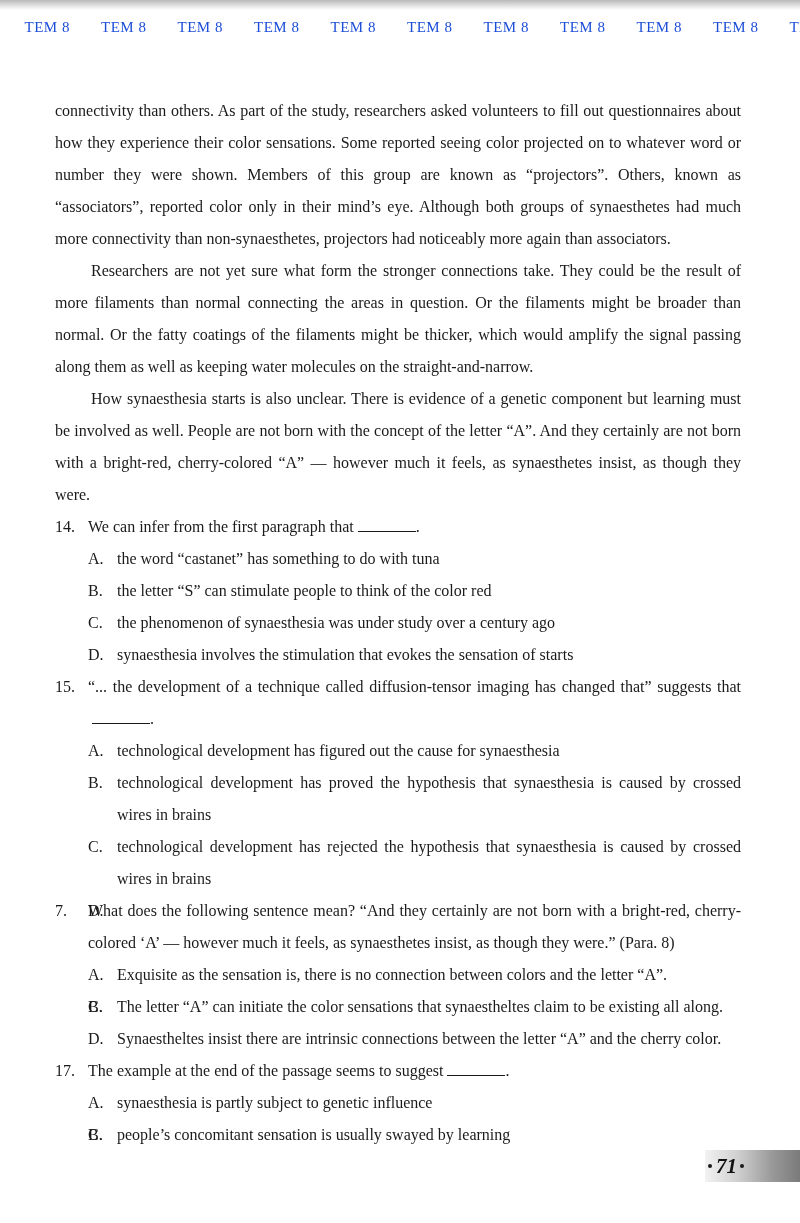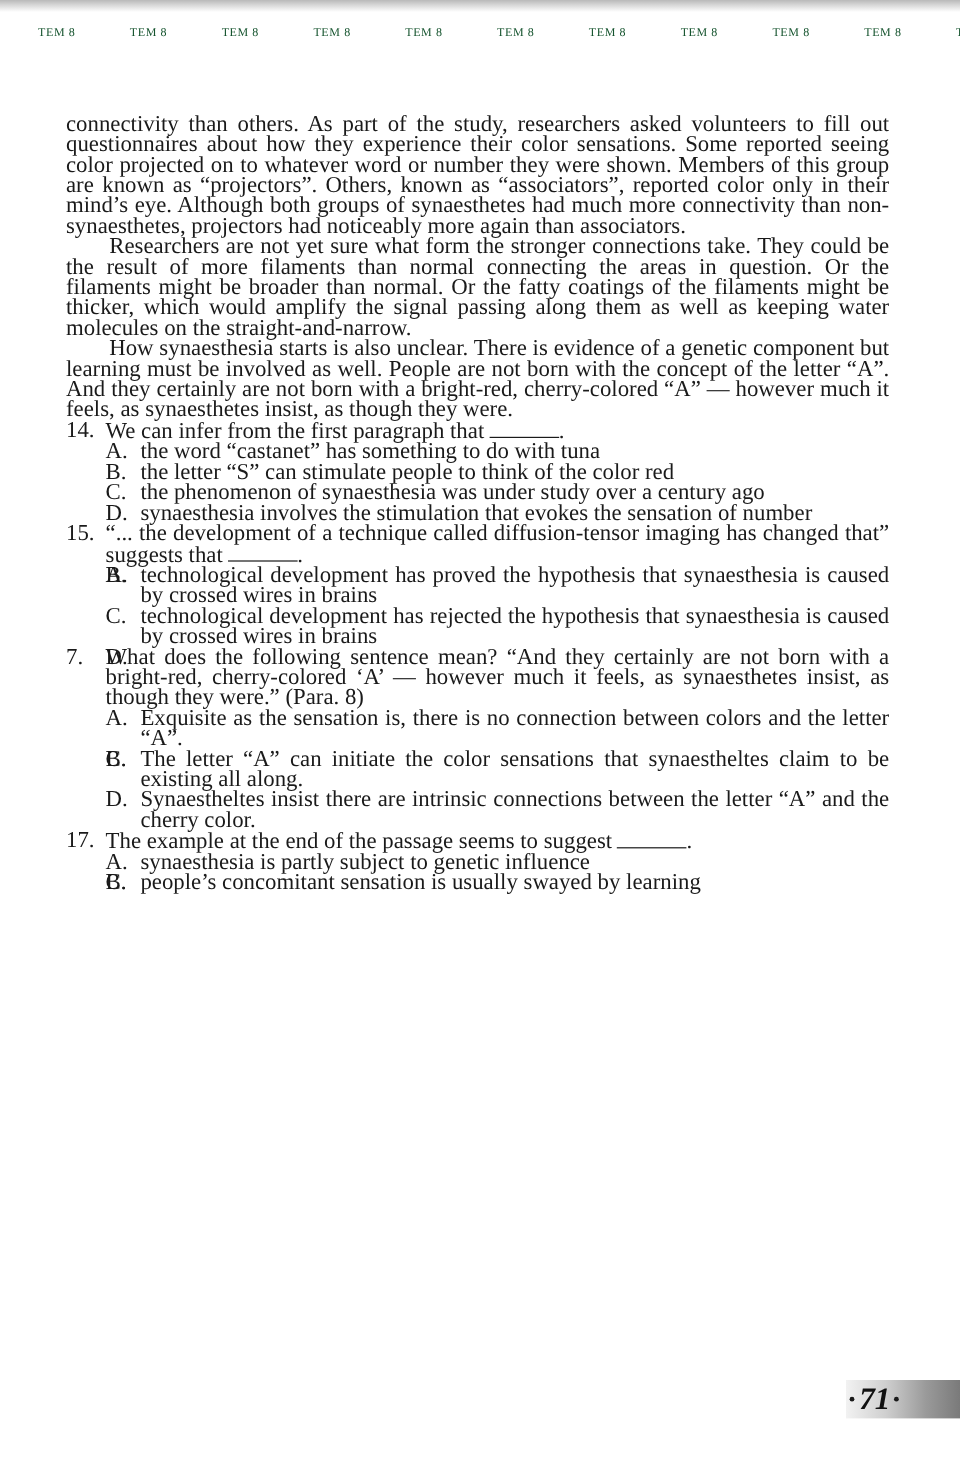--- a/index.html
+++ b/index.html
@@ -26,35 +26,35 @@
       left: 0; top: 14px;
       width: 800px; height: 26px;
       display: flex;
       align-items: center;
       white-space: nowrap;
       overflow: hidden;
     }
     .header-band .tem {
       display: inline-block;
       width: 76.5px;
-      font-size: 10px;
+      font-size: 15px;
       letter-spacing: 0.5px;
-      color: #14532d;
+      color: #1d4ed8;
       text-align: center;
       flex: 0 0 auto;
     }
     .header-band .tem:first-child { margin-left: 9px; }
 
     .content {
       position: absolute;
       left: 55px;
       top: 95px;
       width: 686px;
-      font-size: 19px;
-      line-height: 17px;
+      font-size: 16px;
+      line-height: 32px;
     }
     .para {
       margin: 0;
       text-align: justify;
       text-align-last: left;
     }
     .para.indent { text-indent: 36px; }
 
     .question {
       position: relative;
@@ -103,21 +103,21 @@
     .page-tab .dot {
       display: inline-block;
       width: 4px; height: 4px;
       background: #1a1a1a;
       border-radius: 50%;
       margin: 0 4px 0 3px;
     }
     .page-tab .pnum {
       font-weight: bold;
       font-style: italic;
-      font-size: 26px;
+      font-size: 21px;
       color: #111;
     }
   </style>
 </head>
 <body>
 
 <div class="top-strip"></div>
 
 <div class="header-band">
   <span class="tem">TEM 8</span>
@@ -140,27 +140,27 @@
     <p class="para indent">Researchers are not yet sure what form the stronger connections take. They could be the result of more filaments than normal connecting the areas in question. Or the filaments might be broader than normal. Or the fatty coatings of the filaments might be thicker, which would amplify the signal passing along them as well as keeping water molecules on the straight-and-narrow.</p>
     <p class="para indent">How synaesthesia starts is also unclear. There is evidence of a genetic component but learning must be involved as well. People are not born with the concept of the letter “A”. And they certainly are not born with a bright-red, cherry-colored “A” — however much it feels, as synaesthetes insist, as though they were.</p>
   </div>
 
   <div class="question">
     <span class="q-num">14.</span>
     <div class="q-stem"><span>We can infer from the first paragraph that</span><span class="blank"></span><span>.</span></div>
     <div class="option"><span class="opt-letter">A.</span><span>the word “castanet” has something to do with tuna</span></div>
     <div class="option"><span class="opt-letter">B.</span><span>the letter “S” can stimulate people to think of the color red</span></div>
     <div class="option"><span class="opt-letter">C.</span><span>the phenomenon of synaesthesia was under study over a century ago</span></div>
-    <div class="option"><span class="opt-letter">D.</span><span>synaesthesia involves the stimulation that evokes the sensation of number</span></div>
+    <div class="option"><span class="opt-letter">D.</span><span>synaesthesia involves the stimulation that evokes the sensation of starts</span></div>
   </div>
 
   <div class="question">
     <span class="q-num">15.</span>
     <div class="q-stem"><span>“... the development of a technique called diffusion-tensor imaging has changed that” suggests that</span><span class="blank"></span><span>.</span></div>
-    <div class="option"><span class="opt-letter">A.</span></div>
+    <div class="option"><span class="opt-letter">A.</span><span>technological development has figured out the cause for synaesthesia</span></div>
     <div class="option"><span class="opt-letter">B.</span><span>technological development has proved the hypothesis that synaesthesia is caused by crossed wires in brains</span></div>
     <div class="option"><span class="opt-letter">C.</span><span>technological development has rejected the hypothesis that synaesthesia is caused by crossed wires in brains</span></div>
     <div class="option"><span class="opt-letter">D.</span></div>
   </div>
 
   <div class="question">
     <span class="q-num">7.</span>
     <div class="q-stem">What does the following sentence mean? “And they certainly are not born with a bright-red, cherry-colored ‘A’ — however much it feels, as synaesthetes insist, as though they were.” (Para. 8)</div>
     <div class="option"><span class="opt-letter">A.</span><span>Exquisite as the sensation is, there is no connection between colors and the letter “A”.</span></div>
     <div class="option"><span class="opt-letter">B.</span></div>

